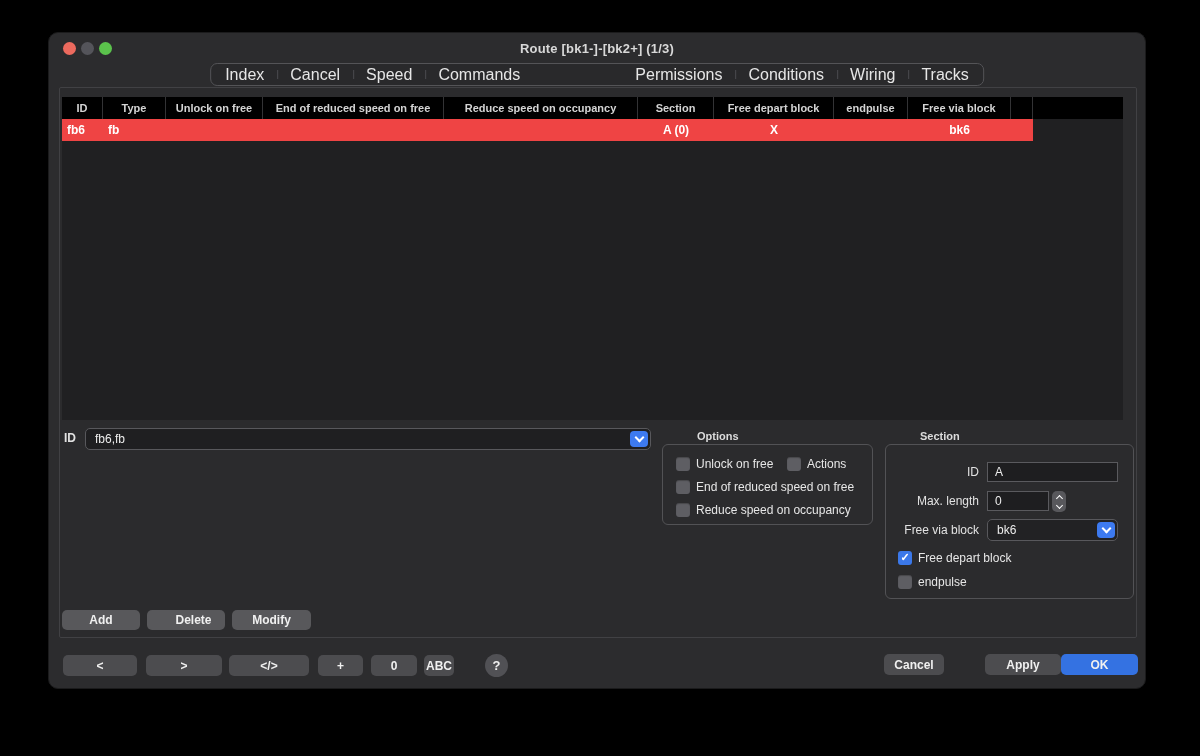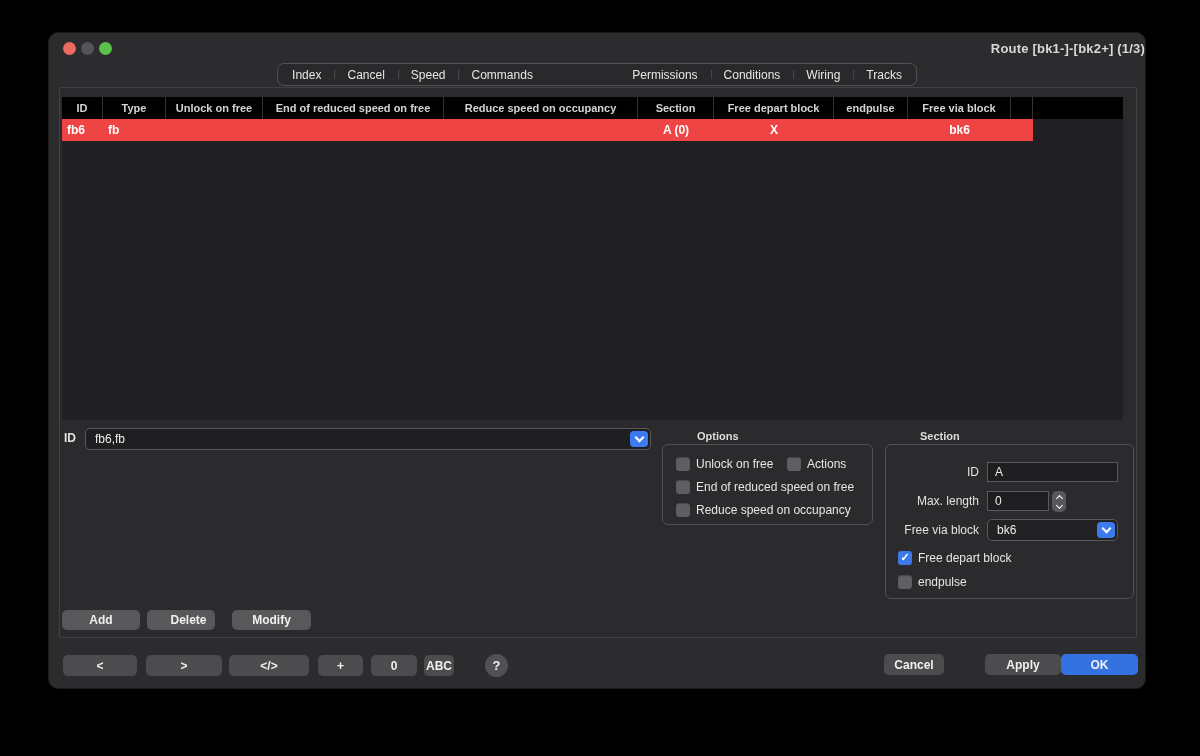--- a/index.html
+++ b/index.html
@@ -10,29 +10,29 @@
     background:#2c2c2e; border-radius:10px; border:1px solid #1b1b1c;
     box-shadow:0 22px 60px rgba(0,0,0,.65); overflow:hidden;
   }
 
   
   .titlebar { position:absolute; left:0; top:0; right:0; height:30px; }
   .light { position:absolute; top:9px; width:13px; height:13px; border-radius:50%; }
   .light.red { left:14px; background:#ec6a5e; }
   .light.gray { left:32px; background:#54545a; }
   .light.green { left:50px; background:#5bc24c; }
-  .title { position:absolute; left:0; right:0; top:8px; text-align:right;
+  .title { position:absolute; left:0; right:0; top:8px; text-align:center;
     color:#d8d8d8; font-size:13px; font-weight:700; letter-spacing:.2px; }
 
   
   .tabstrip { position:absolute; top:30px; left:50%; transform:translateX(-50%);
     height:23px; display:flex; align-items:stretch;
     border:1px solid #545457; border-radius:7px; background:#29292b; padding:1px; }
   .tab { position:relative; display:flex; align-items:center; padding:0 13px;
-    color:#e6e6e6; font-size:12px; border-radius:6px; white-space:nowrap; cursor:default; }
+    color:#e6e6e6; font-size:16px; border-radius:6px; white-space:nowrap; cursor:default; }
   .tab::before { content:""; position:absolute; left:0; top:5px; bottom:5px; width:1px; background:#4c4c4f; }
   .tab:first-child::before, .tab.selected::before, .tab.selected + .tab::before { display:none; }
   .tab.selected { background:#69696d; font-weight:600;margin-top:32px; }
 
   
   .panel { position:absolute; left:10px; top:54px; width:1078px; height:551px;
     border:1px solid #414144; border-radius:2px; background:#2b2b2d; }
 
   
   .listview { position:absolute; left:2px; top:9px; right:13px; height:323px;
@@ -199,21 +199,21 @@
         <span class="tick">✓</span>
       </span>
     <span class="cblabel">Free depart block</span>
   </div>
   <div class="cbrow" style="left:849px; top:542px;">
     <span class="cb"></span>
     <span class="cblabel">endpulse</span>
   </div>
 
   <button class="btn" style="left:13px; top:577px; width:78px;">Add</button>
-  <button class="btn" style="left:98px; top:577px; width:68px;padding-left:15px;">Delete</button>
+  <button class="btn" style="left:98px; top:577px; width:78px;padding-left:15px;">Delete</button>
   <button class="btn" style="left:183px; top:577px; width:79px;">Modify</button>
 
   <button class="btn darker" style="left:14px; top:622px; width:74px;">&lt;</button>
   <button class="btn darker" style="left:97px; top:622px; width:76px;">&gt;</button>
   <button class="btn darker" style="left:180px; top:622px; width:80px;">&lt;/&gt;</button>
   <button class="btn darker" style="left:269px; top:622px; width:45px;">+</button>
   <button class="btn darker" style="left:322px; top:622px; width:46px;">0</button>
   <button class="btn darker" style="left:375px; top:622px; width:30px;">ABC</button>
   <div class="helpbtn" style="left:436px; top:621px;">?</div>
 

